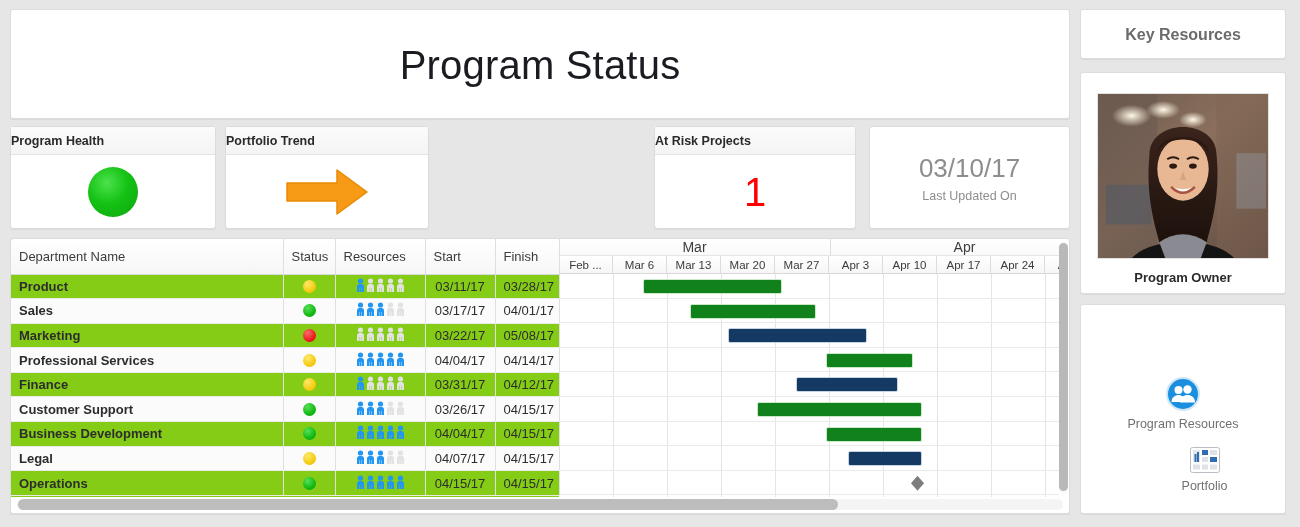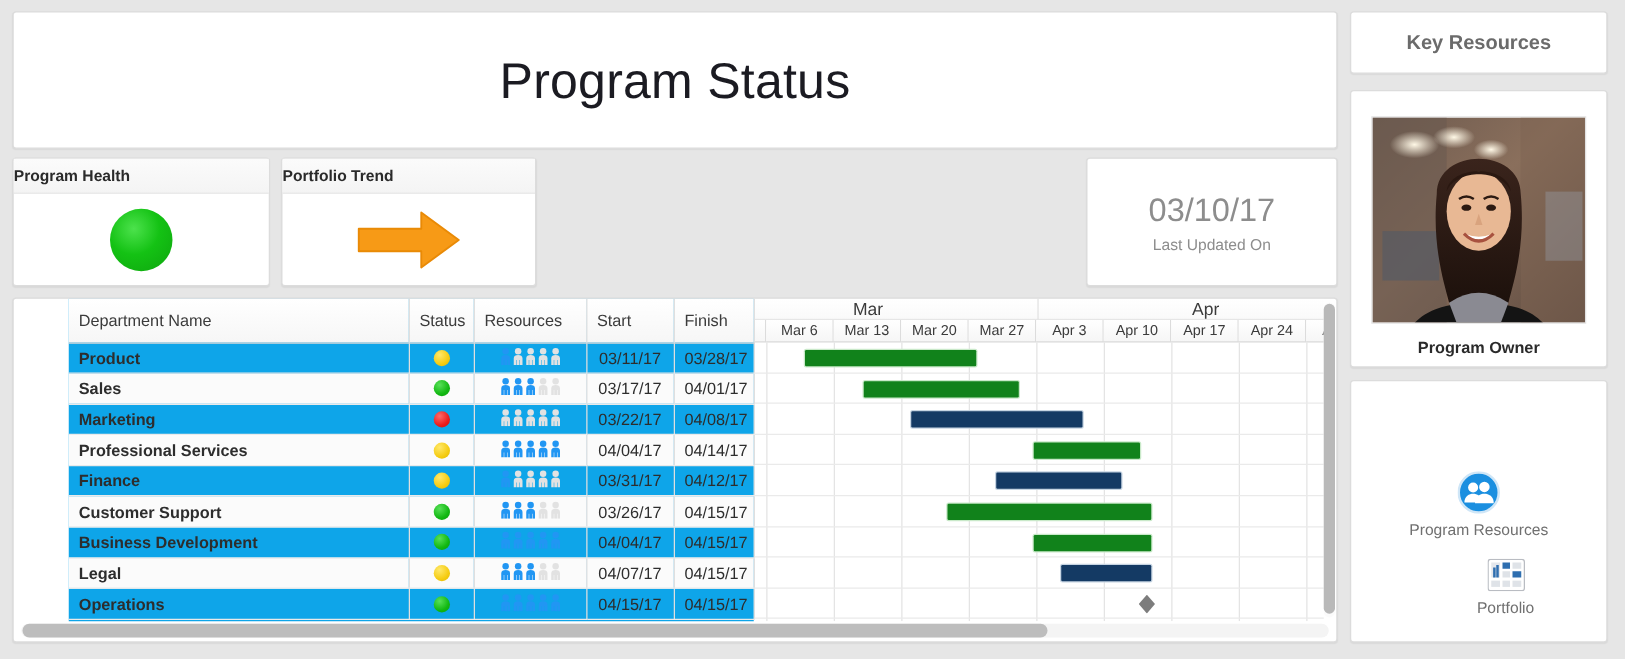--- a/index.html
+++ b/index.html
@@ -58,21 +58,21 @@
     align-items:center; justify-content:center;
   }
 
   
   #gantt-card { left: 10px; top: 238px; width: 1060px; height: 276px; padding: 0; overflow: hidden; }
   .grid-wrap { position: relative; width: 1060px; height: 276px; }
 
   .tbl { border-collapse: collapse; table-layout: fixed; }
 
   
-  .left-pane { position: absolute; left: 0; top: 0; width: 548px; height: 258px; background:#0ea5e9; z-index: 3; margin-left: 44px; }
+  .left-pane { position: absolute; left: 0; top: 0; width: 548px; height: 258px; background:#84cc16; z-index: 3; }
   .left-pane table { width: 548px; }
   .left-pane th, .left-pane td {
     border-right: 1px solid #dfdfdf;
     border-bottom: 1px solid #eaeaea;
     height: 24.5px; font-size: 13px; color: #2d2d2d;
     padding: 0 8px;
   }
   .left-pane thead th {
     height: 35px; vertical-align: middle;
     font-weight: 400; color: #3b3b3b; font-size: 13px;
@@ -190,20 +190,26 @@
   <div class="card kpi" id="kpi-trend">
     <div class="kpi-head">Portfolio Trend</div>
     <div class="kpi-body">
       <svg class="trend-arrow" viewBox="0 0 84 52">
         <path d="M2 17 L52 17 L52 4 L82 26 L52 48 L52 35 L2 35 Z" fill="#f79a16" stroke="#e98a06" stroke-width="1.5" stroke-linejoin="round"></path>
       </svg>
     </div>
   </div>
 
 
+  <div class="card kpi" id="kpi-risk">
+    <div class="kpi-head">At Risk Projects</div>
+    <div class="kpi-body">
+      <span class="big-metric" style="color:#ff0000;font-size:40px;">1</span>
+    </div>
+  </div>
 
   <div class="card kpi" id="kpi-updated">
     <div class="kpi-body-full">
       <div class="kpi-date">03/10/17</div>
       <div class="kpi-sub">Last Updated On</div>
     </div>
   </div>
 
   <div class="card" id="gantt-card">
     <div class="grid-wrap">
@@ -354,21 +360,21 @@
                     <svg class="person" viewBox="0 0 9 14">
                       <circle cx="4.5" cy="3" r="2.6" fill="#e2e2e2"></circle>
                       <path d="M1 14 L1 8.5 C1 6.6 2.5 6 4.5 6 C6.5 6 8 6.6 8 8.5 L8 14 L6 14 L6 10 L5.6 10 L5.6 14 L3.4 14 L3.4 10 L3 10 L3 14 Z" fill="#e2e2e2"></path>
                     </svg>
                     <svg class="person" viewBox="0 0 9 14">
                       <circle cx="4.5" cy="3" r="2.6" fill="#e2e2e2"></circle>
                       <path d="M1 14 L1 8.5 C1 6.6 2.5 6 4.5 6 C6.5 6 8 6.6 8 8.5 L8 14 L6 14 L6 10 L5.6 10 L5.6 14 L3.4 14 L3.4 10 L3 10 L3 14 Z" fill="#e2e2e2"></path>
                     </svg>
                   </span></td>
                 <td class="col-start">03/22/17</td>
-                <td class="col-finish">04/08/17</td>
+                <td class="col-finish">05/08/17</td>
               </tr>
               <tr>
                 <td class="col-dept">Professional Services</td>
                 <td class="col-status"><span class="dot dot-yellow"></span></td>
                 <td class="col-res"><span class="res">
                     <svg class="person" viewBox="0 0 9 14">
                       <circle cx="4.5" cy="3" r="2.6" fill="#2196f3"></circle>
                       <path d="M1 14 L1 8.5 C1 6.6 2.5 6 4.5 6 C6.5 6 8 6.6 8 8.5 L8 14 L6 14 L6 10 L5.6 10 L5.6 14 L3.4 14 L3.4 10 L3 10 L3 14 Z" fill="#2196f3"></path>
                     </svg>
                     <svg class="person" viewBox="0 0 9 14">

